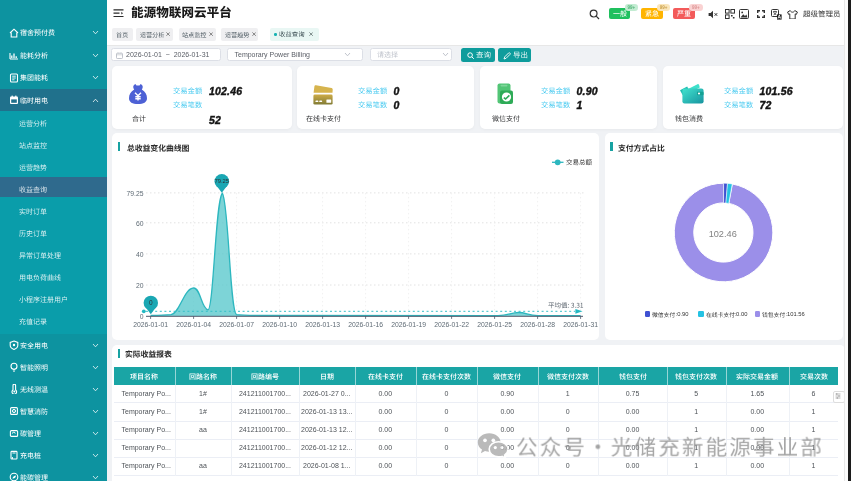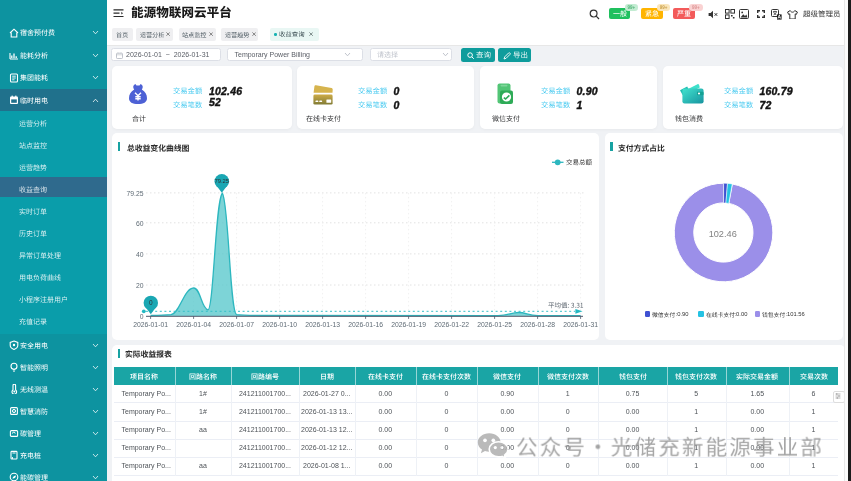--- a/index.html
+++ b/index.html
@@ -645,21 +645,21 @@
   </svg>
 <svg style="position:absolute;left:173.4px;top:100.0px;overflow:visible" width="29.2" height="9.6">
     <g transform="translate(0,7.45) scale(0.00730)" fill="#45c9f0">
       <use href="#zg100" x="0"></use>
       <use href="#zg101" x="1000"></use>
       <use href="#zg104" x="2000"></use>
       <use href="#zg105" x="3000"></use>
     </g>
   </svg>
 <div style="position:absolute;left:209px;top:85.3px;font:italic bold 10.5px 'Liberation Sans',sans-serif;color:#141414;letter-spacing:0.2px;-webkit-text-stroke:0.4px #141414">102.46</div>
-<div style="position:absolute;left:209px;top:96px;font:italic bold 10.5px 'Liberation Sans',sans-serif;color:#141414;letter-spacing:0.2px;-webkit-text-stroke:0.4px #141414">52</div>
+<div style="position:absolute;left:209px;top:114px;font:italic bold 10.5px 'Liberation Sans',sans-serif;color:#141414;letter-spacing:0.2px;-webkit-text-stroke:0.4px #141414">52</div>
 <div style="position:absolute;left:296.5px;top:66px;width:177.5px;height:63px;background:#fff;border-radius:5px;box-shadow:0 1px 3px rgba(0,0,0,0.04)"></div>
 <svg style="position:absolute;left:312.5px;top:83px" width="20" height="22" viewBox="0 0 20 22">
     <defs>
       <linearGradient id="gcard" x1="0" y1="0" x2="0" y2="1">
         <stop offset="0" stop-color="#cdab47"></stop>
         <stop offset="1" stop-color="#807b35"></stop>
       </linearGradient>
     </defs>
     <path d="M0.6 9.8 L1.4 3.4 C1.5 2.6 2.2 2.1 3 2.3 L18.6 5.1 C19.4 5.3 19.8 6 19.7 6.8 L19.5 9.8 Z" fill="#d6b44e"></path>
     <rect x="0.4" y="11.6" width="19.2" height="10" rx="1.4" fill="url(#gcard)"></rect>
@@ -759,21 +759,21 @@
     </g>
   </svg>
 <svg style="position:absolute;left:723.9px;top:100.0px;overflow:visible" width="29.2" height="9.6">
     <g transform="translate(0,7.45) scale(0.00730)" fill="#45c9f0">
       <use href="#zg100" x="0"></use>
       <use href="#zg101" x="1000"></use>
       <use href="#zg104" x="2000"></use>
       <use href="#zg105" x="3000"></use>
     </g>
   </svg>
-<div style="position:absolute;left:759.5px;top:85.3px;font:italic bold 10.5px 'Liberation Sans',sans-serif;color:#141414;letter-spacing:0.2px;-webkit-text-stroke:0.4px #141414">160.79</div>
+<div style="position:absolute;left:759.5px;top:85.3px;font:italic bold 10.5px 'Liberation Sans',sans-serif;color:#141414;letter-spacing:0.2px;-webkit-text-stroke:0.4px #141414">101.56</div>
 <div style="position:absolute;left:759.5px;top:99.3px;font:italic bold 10.5px 'Liberation Sans',sans-serif;color:#141414;letter-spacing:0.2px;-webkit-text-stroke:0.4px #141414">72</div>
 <div style="position:absolute;left:112px;top:133px;width:486.5px;height:206.5px;background:#fff;border-radius:5px"></div>
 <div style="position:absolute;left:117.6px;top:142.3px;width:2.7px;height:8.7px;background:#17a2a2"></div>
 <svg style="position:absolute;left:127.3px;top:142.7px;overflow:visible" width="62.4" height="10.3">
     <g transform="translate(0,7.96) scale(0.00780)" fill="#2a2a2a">
       <use href="#zg116" x="0"></use>
       <use href="#zg117" x="1000"></use>
       <use href="#zg118" x="2000"></use>
       <use href="#zg119" x="3000"></use>
       <use href="#zg120" x="4000"></use>

